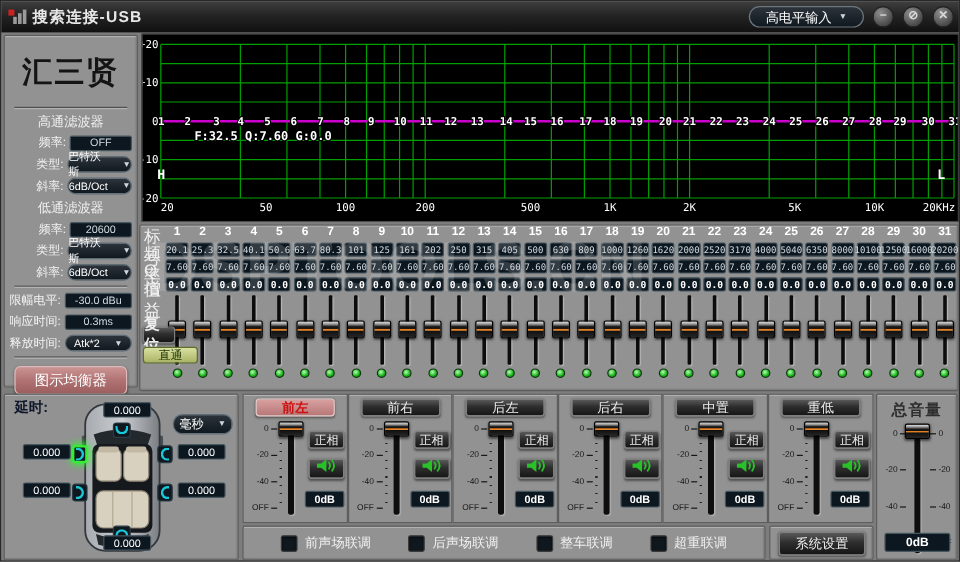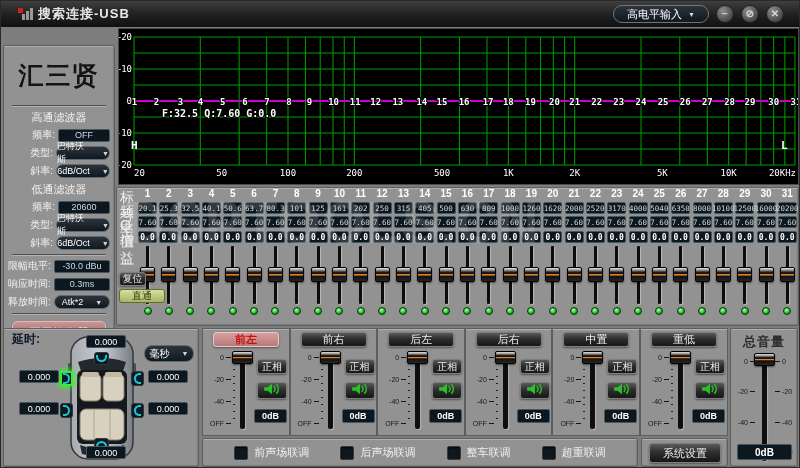--- a/index.html
+++ b/index.html
@@ -3,21 +3,21 @@
 <meta charset="utf-8">
 <style>
   * { margin:0; padding:0; box-sizing:border-box; }
   html,body { width:800px; height:468px; }
   body { font-family:"Liberation Sans", sans-serif; background:#555; }
   #app { position:relative; width:800px; height:468px; background:#7d7d7d; overflow:hidden; border:1px solid #2a2a2a; }
 
   
   #titlebar { position:absolute; left:0; top:0; width:800px; height:26px;
     background:linear-gradient(180deg,#3f3f3f 0%,#242424 45%,#101010 100%);
-    display:flex; align-items:center; padding:0 17px; gap:6px; }
+    display:flex; align-items:center; padding:0 6px; gap:6px; }
   #title-text { color:#e8e8e8; font-size:13px; font-weight:bold; letter-spacing:1px; }
   #tb-right { margin-left:auto; display:flex; align-items:center; gap:7px; }
   .tb-pill { width:96px; height:18px; border-radius:9px; background:linear-gradient(#2c333a,#101820);
     border:1px solid #6a757d; color:#fff; font-size:11px; display:flex; align-items:center; justify-content:center; gap:6px; }
   .winbtn { width:18px; height:18px; border-radius:50%; background:radial-gradient(circle at 35% 30%,#8d8d8d,#4a4a4a 70%);
     border:1px solid #222; color:#d8d8d8; font-size:10px; line-height:16px; text-align:center; font-weight:bold; }
   #app-icon { width:14px; height:14px; position:relative; }
   #app-icon .bar { position:absolute; bottom:1px; width:3px; background:#9a9a9a; }
   #app-icon .dot { position:absolute; left:0; top:1px; width:5px; height:5px; background:#c22; }
 
@@ -30,21 +30,21 @@
     color:#fff; display:flex; align-items:center; justify-content:center; gap:12px; font-size:10px; }
   .caret { font-size:7px; color:#cfd8de; }
   .dbtn { background:linear-gradient(180deg,#5a5a5a 0%,#2e2e2e 45%,#161616 100%); border:1px solid #7e7e7e;
     border-radius:3px; color:#eee; display:flex; align-items:center; justify-content:center;
     box-shadow:0 1px 2px rgba(0,0,0,.45); }
   .divider { height:2px; border-top:1px solid #4f4f4f; border-bottom:1px solid #b2b2b2; margin:3px 8px; }
   .knob { background:linear-gradient(180deg,#e0e0e0 0%,#9a9a9a 16%,#1e1e1e 32%,#101010 44%,#e07a20 47%,#e88a2a 56%,#101010 60%,#262626 100%);
     border:1px solid #000; border-radius:2px; box-shadow:0 1px 2px rgba(0,0,0,.5); }
 
   
-  #left-panel { left:2px; top:28px; width:112px; height:294px;margin-top:16px; }
+  #left-panel { left:2px; top:28px; width:112px; height:294px; }
   #logo { text-align:center; font-family:"DejaVu Serif", serif; font-weight:bold; font-size:25px;
     color:#141414; letter-spacing:2px; padding:13px 0 10px 0; }
   .sec-title { text-align:center; color:#f0f0f0; font-size:11px; margin:2px 0 3px 0; }
   .lrow { display:flex; align-items:center; justify-content:flex-end; gap:3px; padding:0 4px; margin-bottom:4px; }
   .lrow .lab { color:#f2f2f2; font-size:10px; white-space:nowrap; }
   .lrow .dfield { width:52px; height:13px; }
   .lrow .pill { width:54px; height:14px; font-size:9px; }
   .lrow .wide { width:58px; }
   #geq-btn { margin:6px auto 0 auto; width:94px; height:24px; border-radius:5px; color:#fff; font-size:12px;
     background:linear-gradient(180deg,#cc9494 0%,#b07272 50%,#9c5e5e 100%); border:1px solid #e0baba;
@@ -62,21 +62,21 @@
   .band-idx { width:19px; text-align:center; color:#fff; font-size:10px; font-weight:bold; }
   .band-field { width:19px; height:12px; font-size:7.5px; font-family:"DejaVu Sans Mono", monospace; }
   .band-field.gain { color:#fff; font-weight:bold; font-size:8px; }
   .fader { position:relative; width:19px; height:58px; }
   .ftrack { position:absolute; left:8px; top:0; width:3px; height:58px; background:#0c0c0c; border-radius:1px;
     box-shadow:1px 1px 1px rgba(255,255,255,.35); }
   .fknob { position:absolute; left:2px; top:21px; width:15px; height:15px; }
   .led { width:19px; display:flex; justify-content:center; }
   .led i { width:8px; height:8px; border-radius:50%;
     background:radial-gradient(circle at 40% 35%,#b8ffb8,#22bb22 55%,#0a5a0a 100%); border:1px solid #083808; }
-  #reset-btn { position:absolute; left:2px; top:84px; width:27px; height:14px; font-size:10px; }
+  #reset-btn { position:absolute; left:2px; top:84px; width:27px; height:14px; font-size:13px;font-weight:bold; }
   #bypass-btn { position:absolute; left:2px; top:101px; width:46px; height:14px; border-radius:3px;
     background:linear-gradient(#d8e0a0,#aab464); border:1px solid #5e6e2a; color:#1c3202; font-size:10px;
     display:flex; align-items:center; justify-content:center; }
   #watermark { position:absolute; left:8px; top:2px; width:668px; height:72px; overflow:hidden;
     font-size:56px; font-weight:bold; color:rgba(240,240,240,.17); letter-spacing:1px;
     transform:scaleY(1.05); pointer-events:none; font-family:"Liberation Sans", sans-serif; }
 
   
   #delay-panel { left:2px; top:327px; width:196px; height:139px; }
   #delay-label { position:absolute; left:8px; top:2px; color:#0f172a; font-size:12px; font-weight:bold; }

